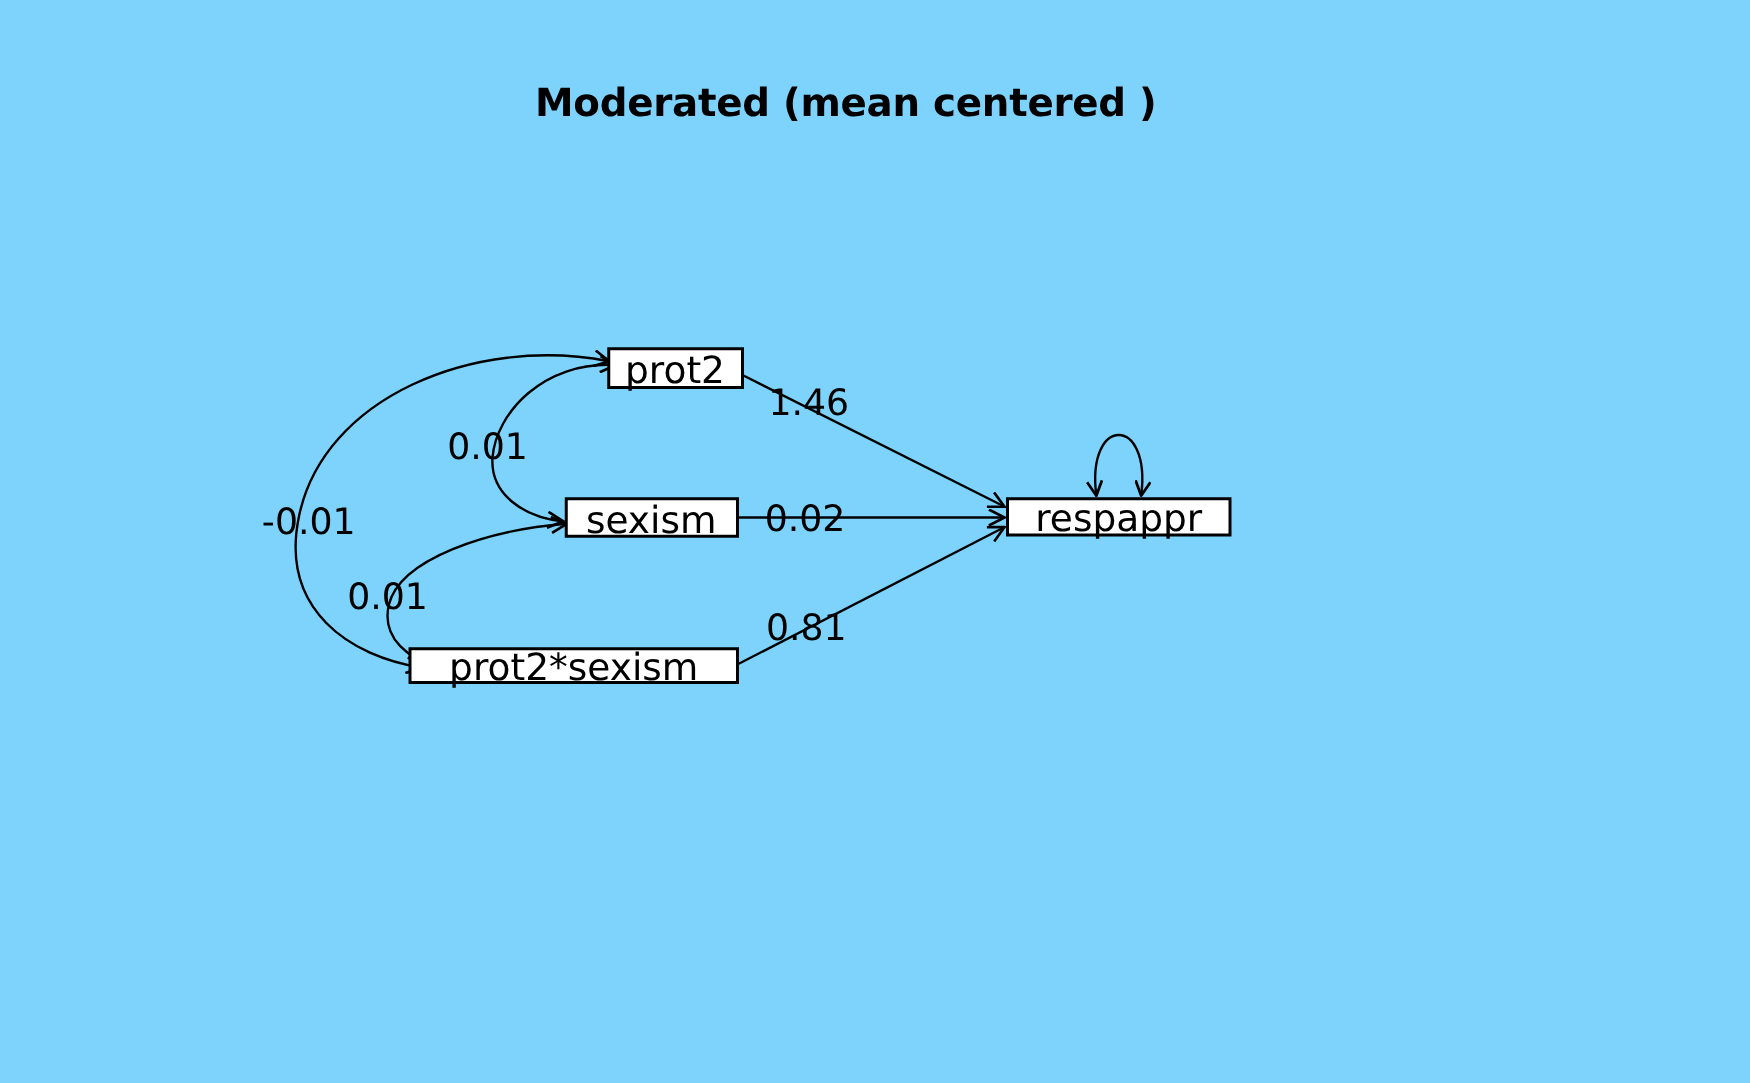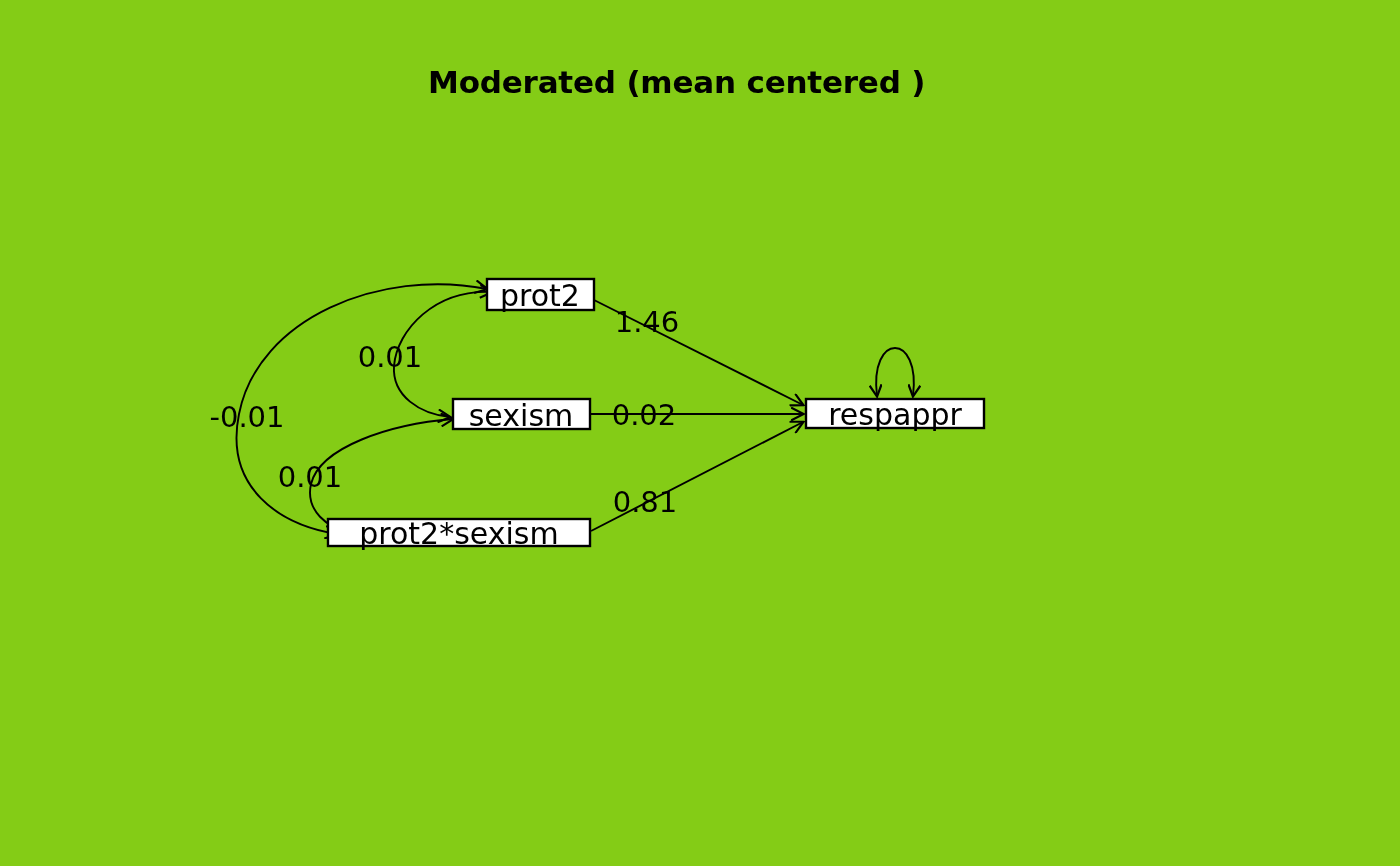--- a/index.html
+++ b/index.html
@@ -10,21 +10,21 @@
   body {
     width: 1400px;
     height: 866px;
     font-family: "Liberation Sans", sans-serif;
     overflow: hidden;
   }
   #diagram-root {
     position: relative;
     width: 1400px;
     height: 866px;
-    background: #84cc16;
+    background: #7dd3fc;
   }
   svg#path-diagram {
     display: block;
     width: 1400px;
     height: 866px;
   }
   .diagram-title {
     font-family: "DejaVu Sans", sans-serif;
     font-weight: bold;
     font-size: 31px;

